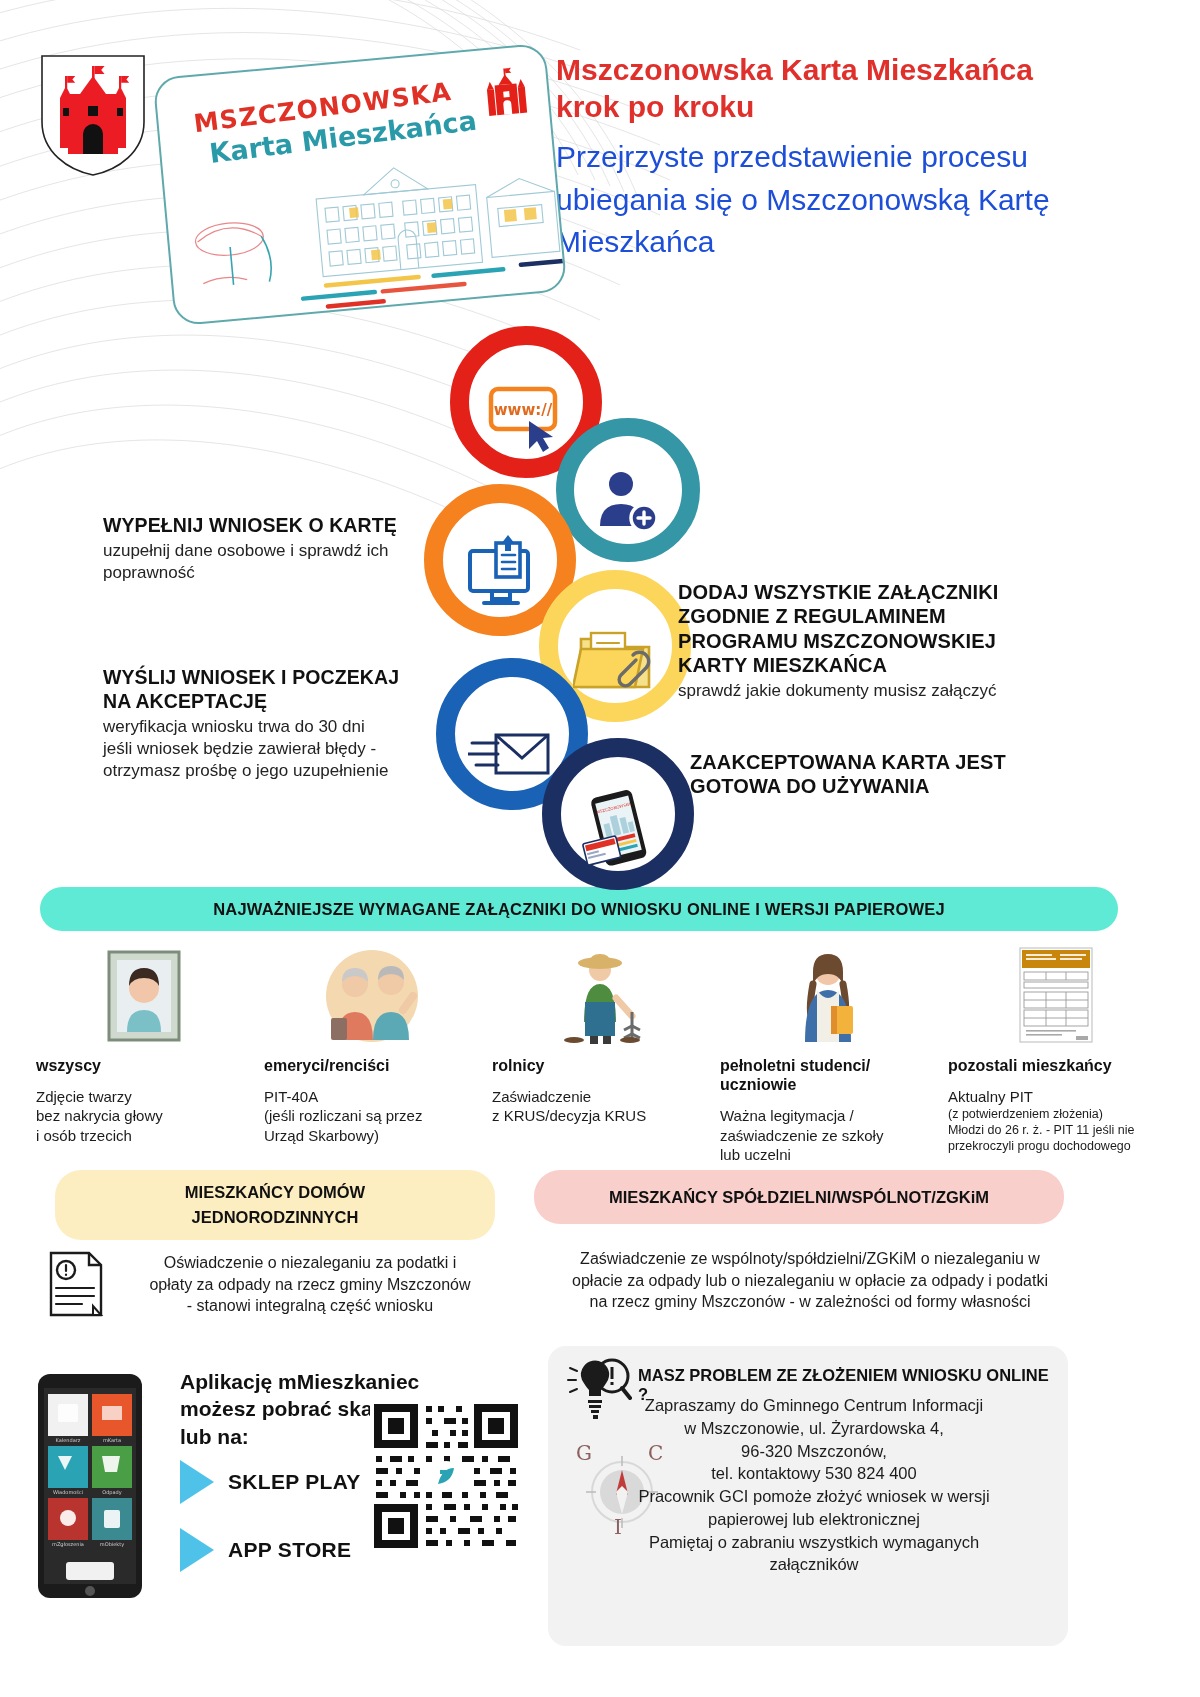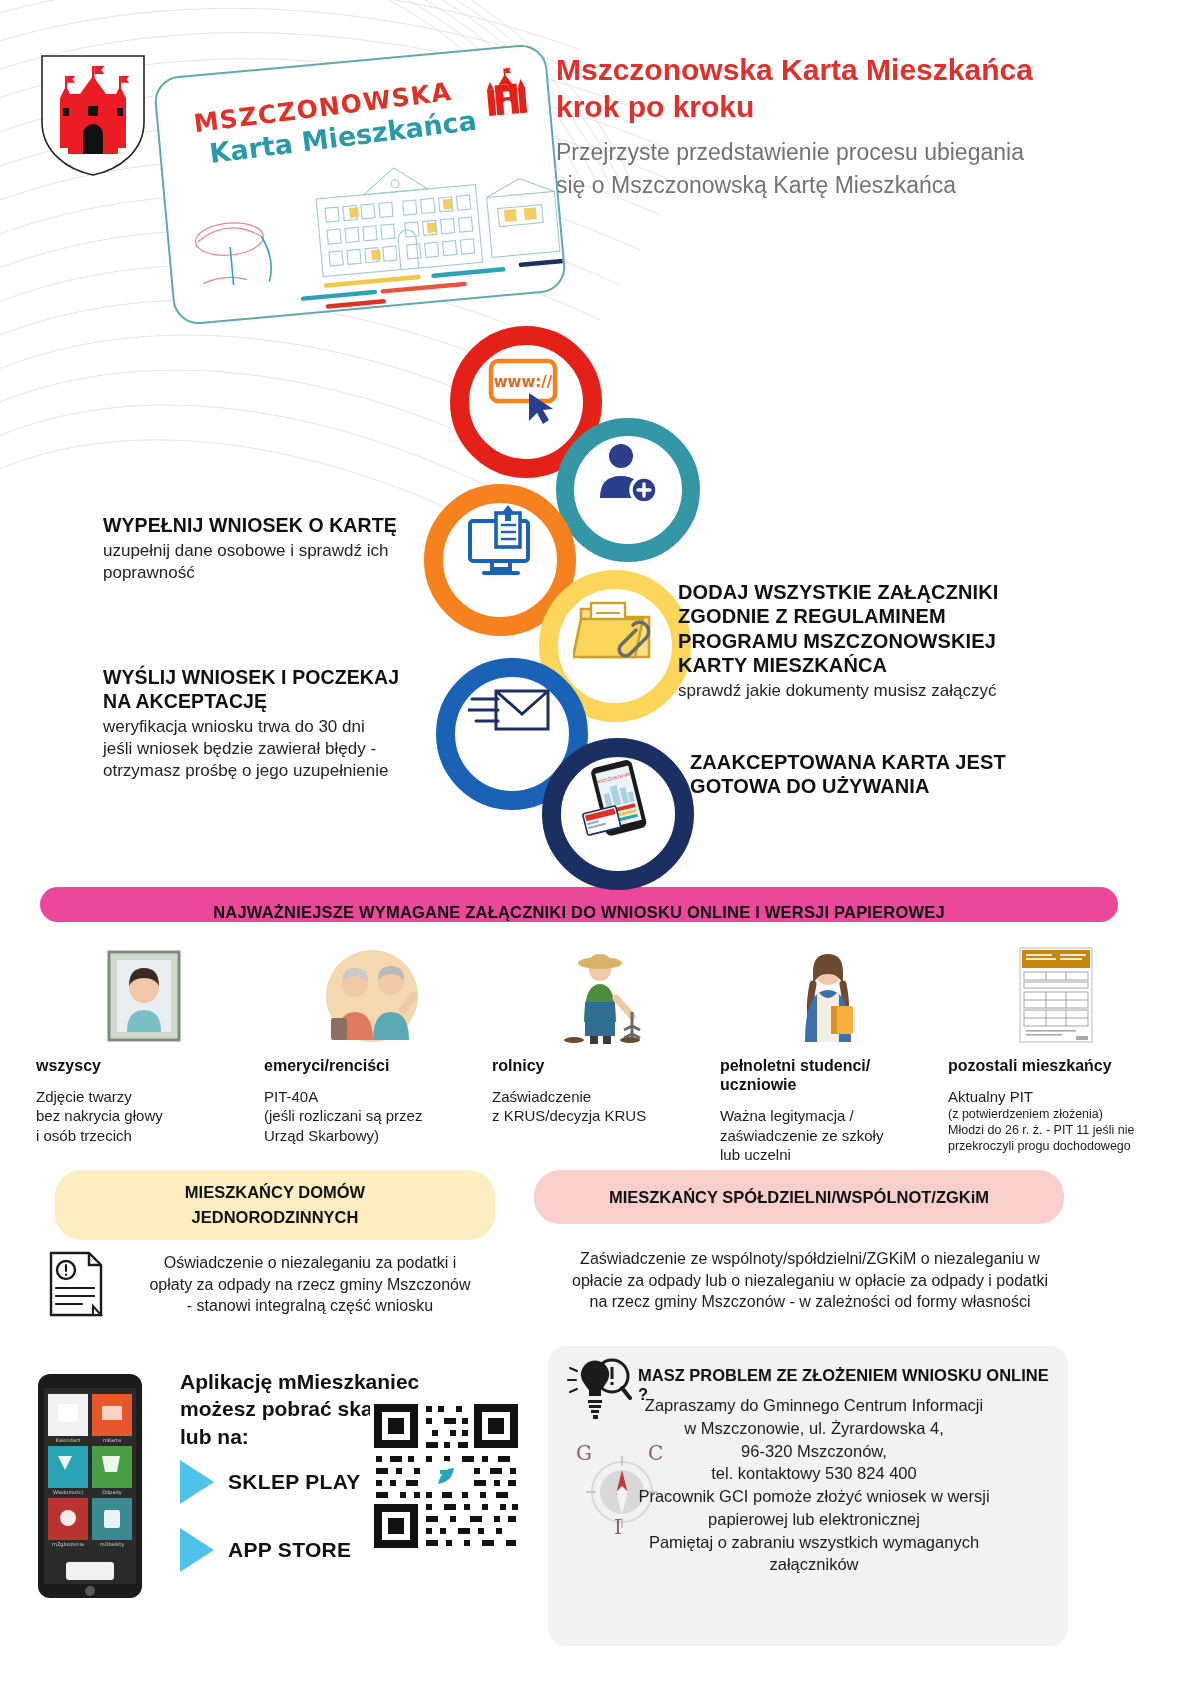--- a/index.html
+++ b/index.html
@@ -34,37 +34,37 @@
   }
   .card-castle{position:absolute;right:18px;top:18px;width:46px;height:52px;}
   .card-art{position:absolute;left:0;bottom:0;width:390px;height:150px;}
 
   .head-title{
     position:absolute;left:556px;top:52px;width:520px;
     font-size:30px;line-height:1.22;font-weight:bold;color:#e0302c;
   }
   .head-sub{
     position:absolute;left:556px;top:136px;width:500px;
-    font-size:23px;line-height:1.42;color:#737373;font-weight:normal;
+    font-size:30px;line-height:1.42;color:#1d4ed8;font-weight:normal;
   }
 
   
   .steps{position:absolute;left:0;top:318px;width:1200px;height:560px;z-index:2;}
   .ring{position:absolute;border-radius:50%;background:#fff;box-sizing:border-box;}
-  .ring .gl{position:absolute;inset:0;display:flex;align-items:flex-start;justify-content:center;}
+  .ring .gl{position:absolute;inset:0;display:flex;align-items:flex-end;justify-content:center;}
 
   .step-text{position:absolute;}
   .step-text .t{font-size:19.5px;font-weight:bold;line-height:1.22;color:#111;letter-spacing:.1px;}
   .step-text .d{font-size:17px;line-height:1.3;color:#232323;margin-top:2px;}
   .step-text.right .t{font-size:20px;}
 
   
   .banner{
-    position:absolute;left:40px;top:887px;width:1078px;height:35px;
-    background:#ec4899;border-radius:22px;display:flex;align-items:flex-end;justify-content:center;
+    position:absolute;left:40px;top:887px;width:1078px;height:44px;
+    background:#5eead4;border-radius:22px;display:flex;align-items:center;justify-content:center;
   }
   .banner span{font-size:16.5px;font-weight:bold;letter-spacing:.2px;color:#111;}
 
   
   .cats{position:absolute;left:30px;top:944px;width:1140px;display:flex;}
   .cat{flex:1;text-align:left;padding:0 6px;box-sizing:border-box;}
   .cat .art{height:100px;display:flex;align-items:flex-end;justify-content:center;margin-bottom:12px;}
   .cat .nm{font-size:16px;font-weight:bold;color:#111;line-height:1.2;}
   .cat .ds{font-size:15px;color:#1c1c1c;line-height:1.28;margin-top:12px;}
   .cat .ds.tiny{font-size:12.5px;line-height:1.28;}

